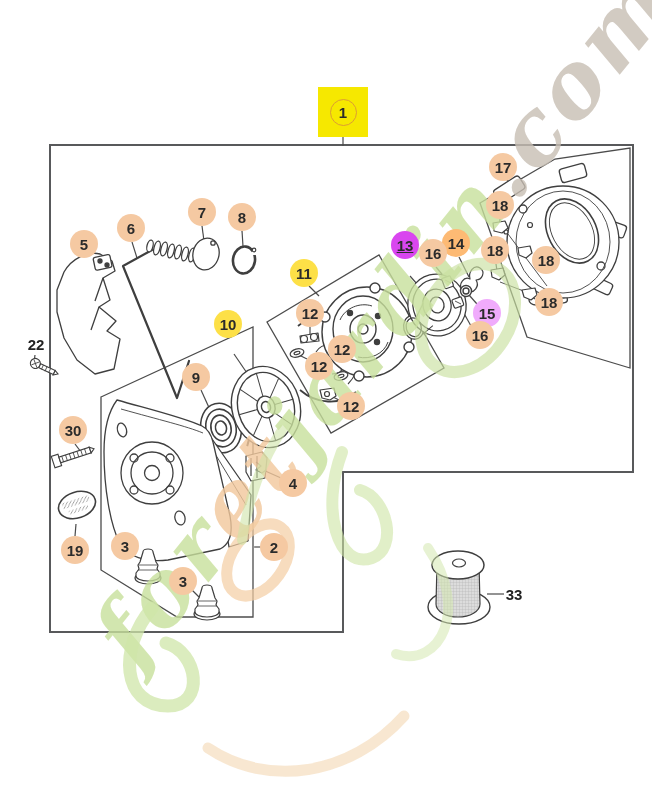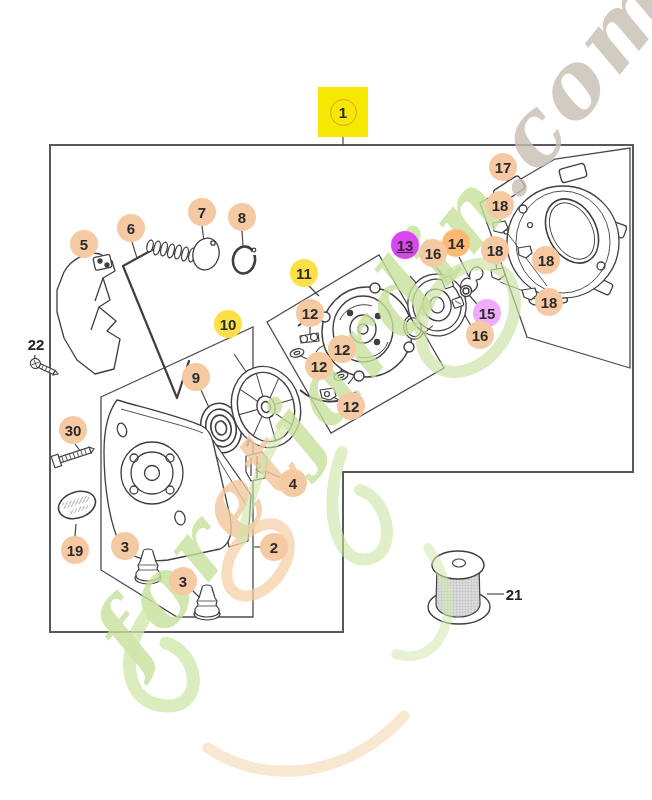--- a/index.html
+++ b/index.html
@@ -327,17 +327,17 @@
       <div class="callout" style="left: 473px; top: 299px; background: #f0abfc;">15</div>
       <div class="callout" style="left: 419px; top: 239px; background: rgb(245, 201, 162);">16</div>
       <div class="callout" style="left: 466px; top: 321px; background: rgb(245, 201, 162);">16</div>
       <div class="callout" style="left: 489px; top: 153px; background: rgb(245, 201, 162);">17</div>
       <div class="callout" style="left: 486px; top: 191px; background: rgb(245, 201, 162);">18</div>
       <div class="callout" style="left: 481px; top: 236px; background: rgb(245, 201, 162);">18</div>
       <div class="callout" style="left: 532px; top: 246px; background: rgb(245, 201, 162);">18</div>
       <div class="callout" style="left: 535px; top: 288px; background: rgb(245, 201, 162);">18</div>
       <div class="callout" style="left: 61px; top: 536px; background: rgb(245, 201, 162); text-align: right;">19</div>
       <div class="callout" style="left: 59px; top: 416px; background: rgb(245, 201, 162);">30</div>
-      <div class="txt-label" style="left: 498px; top: 586px;">21</div>
+      <div class="txt-label" style="left: 498px; top: 586px;">33</div>
       <div class="txt-label" style="left: 20px; top: 336px;">22</div>
     </div>
 
 </div>
 
 </body></html>

